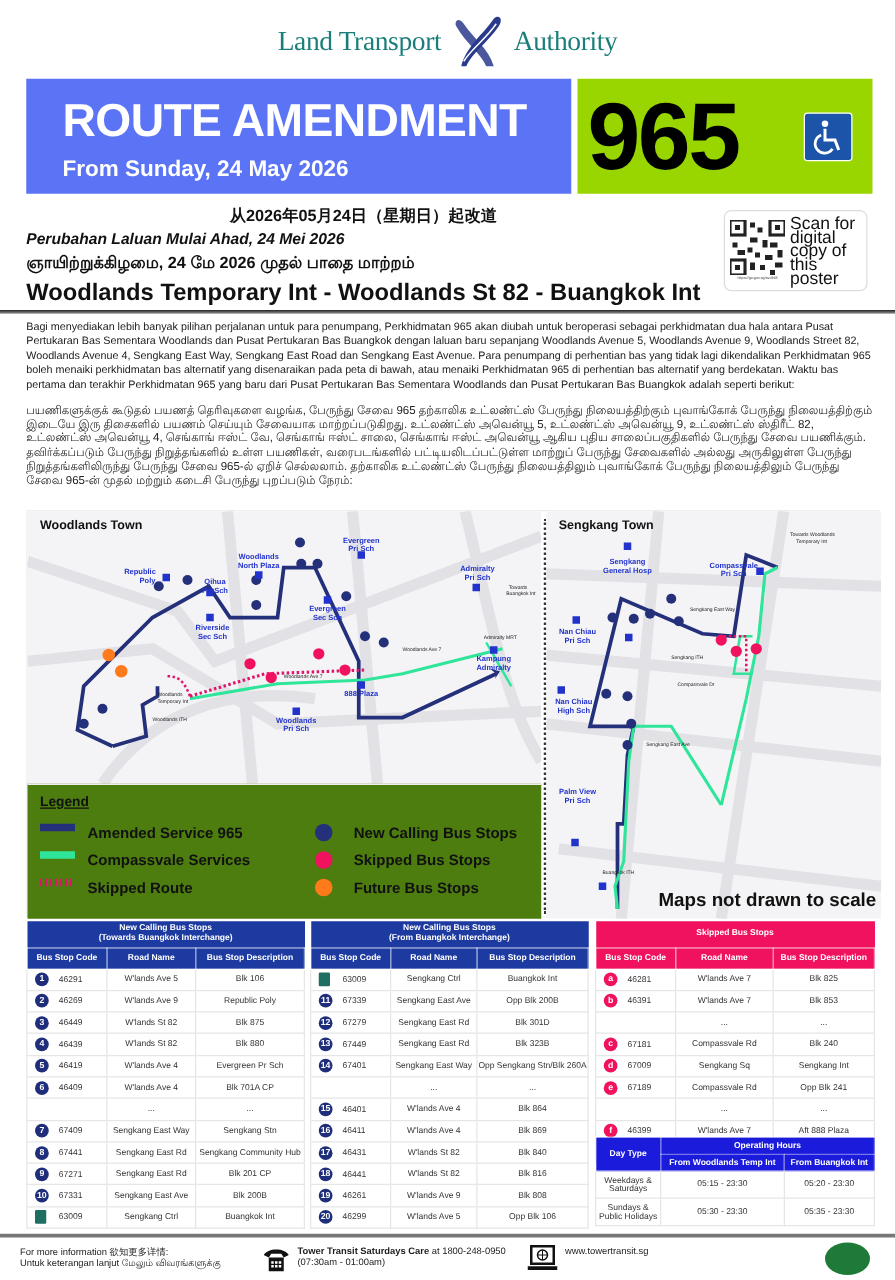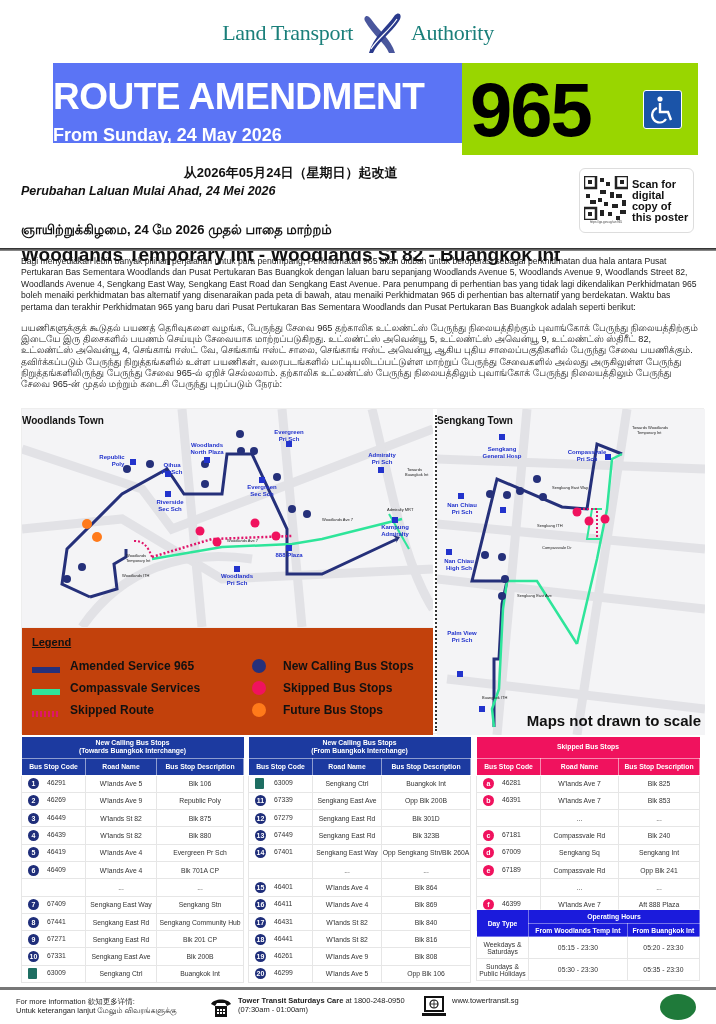--- a/index.html
+++ b/index.html
@@ -3,53 +3,53 @@
 <meta charset="utf-8">
 <style>
   * { box-sizing: border-box; margin: 0; padding: 0; }
   html, body { width: 716px; height: 1024px; background: #ffffff; overflow: hidden; }
   body { font-family: "Liberation Sans", sans-serif; color: #111; position: relative; }
 
   .logo { position: absolute; top: 8px; left: 0; width: 716px; height: 50px; display: flex; justify-content: center; align-items: center; gap: 6px; }
   .logo .lt { font-family: "Liberation Serif", serif; font-size: 22px; color: #1a7f7a; letter-spacing: -0.3px; }
   .logo svg { width: 46px; height: 48px; }
 
-  .banner { position: absolute; top: 63px; left: 21px; width: 436px; height: 80px; background: #5b74f5; color: #fff; padding: 14px 0; margin-left: 32px; }
+  .banner { position: absolute; top: 63px; left: 21px; width: 436px; height: 92px; background: #5b74f5; color: #fff; padding: 14px 29px; }
   .banner .h1 { font-size: 37px; font-weight: bold; line-height: 40px; letter-spacing: -0.5px; }
   .banner .h2 { font-size: 18px; font-weight: bold; margin-top: 8px; }
   .svcbox { position: absolute; top: 63px; left: 462px; width: 236px; height: 92px; background: #99d600; display: flex; align-items: center; padding-left: 8px; }
   .svcbox .num { font-size: 76px; font-weight: bold; color: #000; letter-spacing: -2px; }
   .svcbox .wc { position: absolute; right: 16px; top: 27px; width: 39px; height: 39px; background: #1b54a8; border: 1px solid #fff; border-radius: 3px; display:flex; align-items:center; justify-content:center; }
 
   .sub { position: absolute; left: 21px; top: 164px; }
   .sub .zh { font-size: 13px; font-weight: bold; line-height: 18px; text-align: center; }
   .sub .ms { font-size: 12.5px; font-weight: bold; line-height: 18px; font-style: italic; }
-  .sub .ta { font-size: 13px; font-weight: bold; line-height: 20px; margin-top: 20px; }
+  .sub .ta { font-size: 13px; font-weight: bold; line-height: 20px; }
   .sub .route { font-size: 19px; font-weight: bold; margin-top: 4px; }
   .qr { position: absolute; left: 579px; top: 168px; width: 115px; height: 65px; border: 1px solid #ddd; border-radius: 6px; display: flex; align-items: center; padding: 4px; gap: 4px; }
   .qr .code { width: 46px; height: 50px; display:flex; flex-direction: column; align-items:center; }
   .qr .url { font-size: 3px; color:#444; }
-  .qr .txt { font-size: 11px; font-weight: bold; line-height: 11px; }
+  .qr .txt { font-size: 14px; font-weight: normal; line-height: 11px; }
   .rule { position: absolute; left: 0; top: 248px; width: 716px; height: 3px; background: linear-gradient(#222, #999); }
 
   .para { position: absolute; left: 21px; width: 680px; font-size: 8.6px; line-height: 11.4px; color: #222; }
   .p1 { top: 256px; }
   .p2 { top: 323px; font-size: 9.2px; line-height: 11.2px; }
 
   .maps { position: absolute; left: 21px; top: 408px; width: 683px; height: 326px; border: 1px solid #eee; }
   .map-left { position: absolute; left: 0; top: 0; width: 411px; height: 326px; }
   .map-right { position: absolute; left: 415px; top: 0; width: 268px; height: 326px; }
   .divider { position: absolute; left: 413px; top: 6px; width: 0; height: 316px; border-left: 2px dotted #333; }
-  .map-title { position: absolute; left: 0; top: 6px; font-size: 10px; font-weight: bold; }
+  .map-title { position: absolute; left: 10px; top: 6px; font-size: 10px; font-weight: bold; }
   .note { position: absolute; right: 4px; bottom: 6px; font-size: 15px; font-weight: bold; }
 
-  .legend { position: absolute; left: 0; top: 218px; width: 411px; height: 108px; background: #c2410c; border-top: 1px solid #eee; padding: 8px 10px; }
+  .legend { position: absolute; left: 0; top: 218px; width: 411px; height: 108px; background: #4d7c0f; border-top: 1px solid #eee; padding: 8px 10px; }
   .legend .lt { font-size: 11px; font-weight: bold; text-decoration: underline; }
   .legend .grid { display: grid; grid-template-columns: 220px 190px; row-gap: 8px; margin-top: 11px; }
-  .legend .it { display: flex; align-items: flex-end; gap: 10px; font-size: 12px; font-weight: bold; }
+  .legend .it { display: flex; align-items: flex-start; gap: 10px; font-size: 12px; font-weight: bold; }
   .sw-line { width: 28px; height: 6px; }
   .sw-dots { width: 28px; height: 6px; background: repeating-linear-gradient(90deg, #e0156a 0 2px, transparent 2px 4px); }
   .sw-dot { width: 14px; height: 14px; border-radius: 50%; margin: 0 7px 0 0; }
 
   table { border-collapse: collapse; font-size: 6.8px; color: #333; }
   .tbl { position: absolute; top: 737px; }
   .tbl th.cap { color: #fff; font-size: 6.8px; font-weight: bold; height: 21px; line-height: 8px; }
   .tbl th.hd { color: #fff; font-size: 6.8px; font-weight: bold; height: 17px; border: 1px solid rgba(255,255,255,0.5); }
   .tbl td { height: 17.3px; border: 1px solid #e6e6e6; text-align: center; }
   .tbl td.code { text-align: left; padding-left: 6px; white-space: nowrap; }

